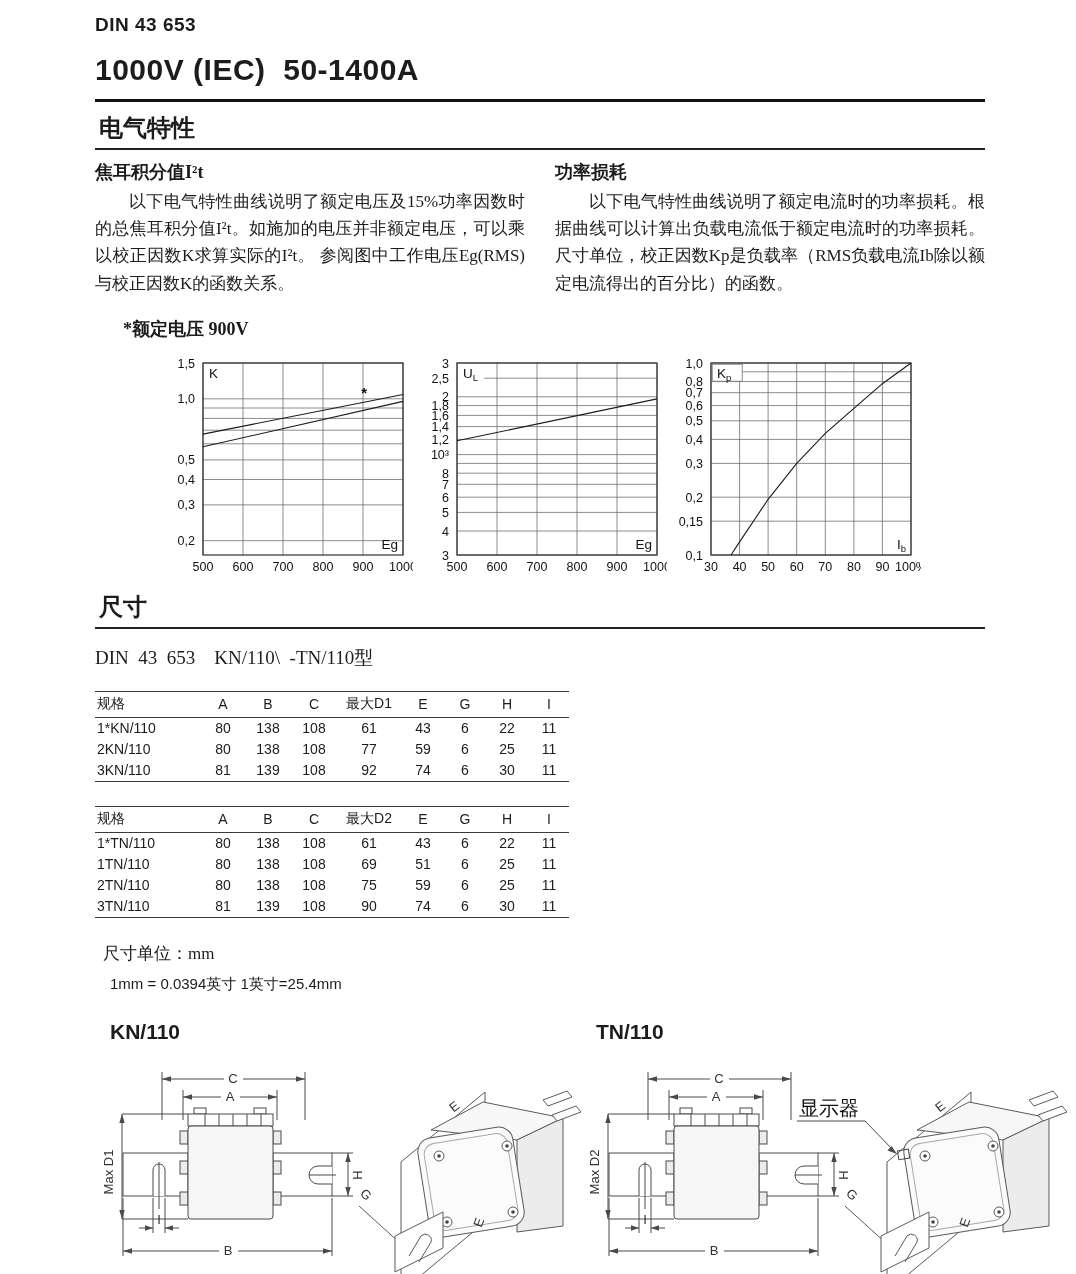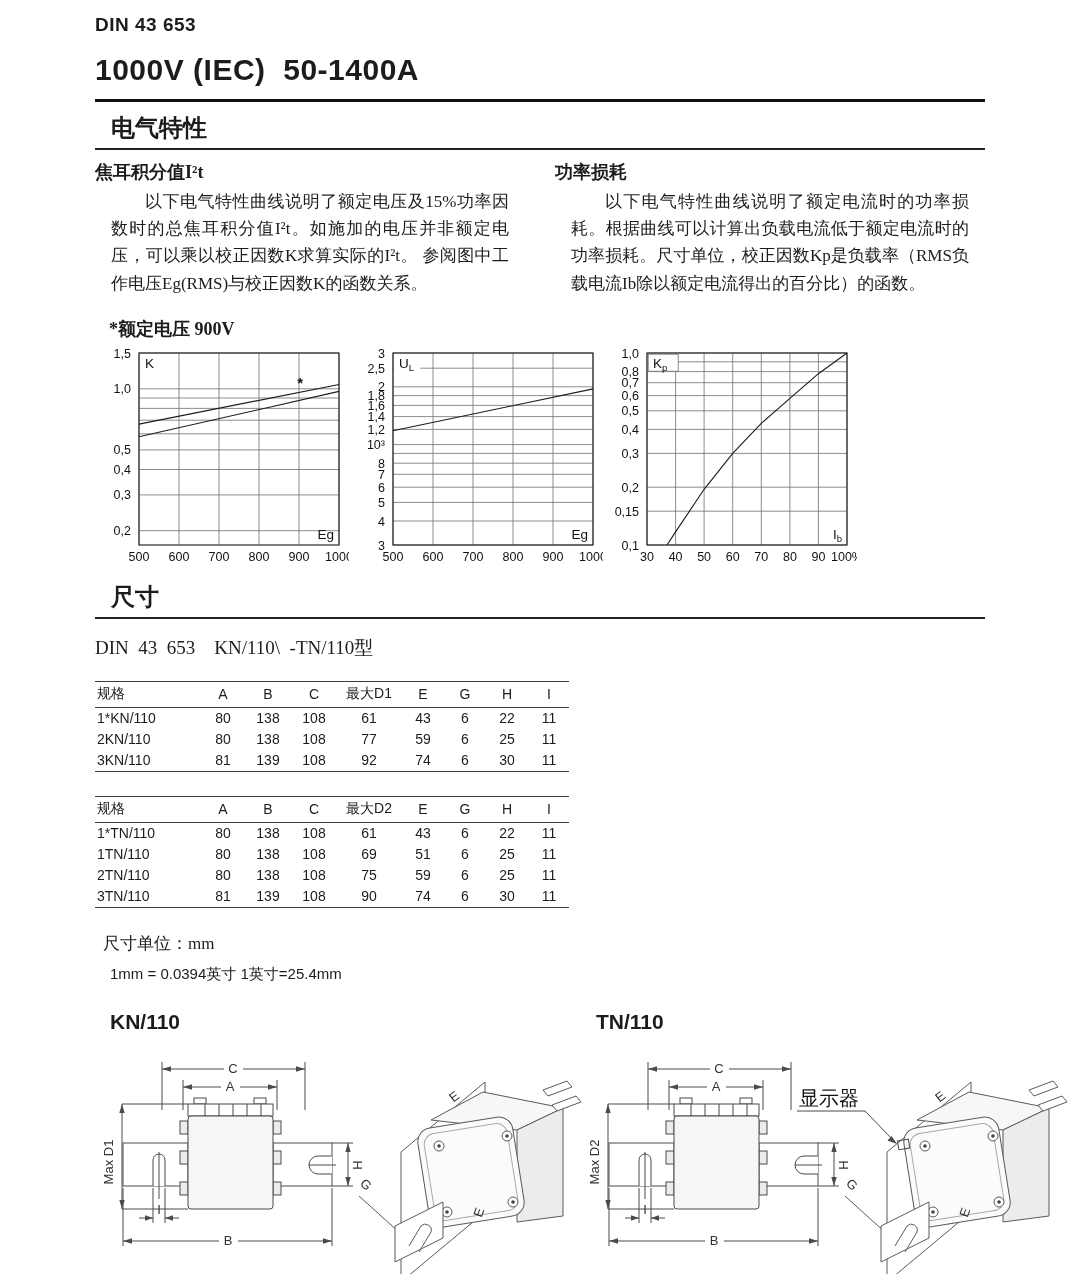--- a/index.html
+++ b/index.html
@@ -5,31 +5,31 @@
   html,body{margin:0;padding:0;background:#fff;}
   body{width:1076px;font-family:"Liberation Serif","DejaVu Serif",serif;color:#1c1c1c;}
   .page{width:1076px;min-height:1274px;box-sizing:border-box;padding:14px 91px 10px 95px;background:#fff;}
 
   
   .doc-code{font:bold 19px "Liberation Sans","DejaVu Sans",sans-serif;letter-spacing:.5px;}
   h1.title{font:bold 30px "Liberation Sans","DejaVu Sans",sans-serif;margin:17px 0 12px;white-space:pre;letter-spacing:.5px;}
   .rule-thick{height:3px;background:#111;}
   .rule-mid{height:2px;background:#222;margin:3px 0 0;}
 
-  h2.sec{font:bold 24px "Liberation Serif","DejaVu Serif",serif;margin:10px 16px 4px;}
+  h2.sec{font:bold 24px "Liberation Serif","DejaVu Serif",serif;margin:10px 4px 4px;}
 
   
   .cols{display:flex;gap:30px;margin-top:10px;}
   .cols article{flex:1;}
   .cols h3{font:bold 18px "Liberation Serif","DejaVu Serif",serif;margin:0 0 2px;}
-  .cols p{font:17px/1.6 "Liberation Serif","DejaVu Serif",serif;text-align:justify;text-indent:2em;margin:4px 16px 0;}
-
-  .rated-note{font:bold 18px "Liberation Serif","DejaVu Serif",serif;margin:20px 0 2px 14px;}
-
-  .charts{display:flex;justify-content:flex-start;margin-top:2px;}
+  .cols p{font:17px/1.6 "Liberation Serif","DejaVu Serif",serif;text-align:justify;text-indent:2em;margin:4px 0 0;}
+
+  .rated-note{font:bold 18px "Liberation Serif","DejaVu Serif",serif;margin:20px 0 2px 28px;}
+
+  .charts{display:flex;justify-content:center;margin-top:12px;}
   .charts svg{display:block;}
   .charts text.tick{font:12.5px "Liberation Sans","DejaVu Sans",sans-serif;fill:#111;}
   .charts text.inner{font:13.5px "Liberation Sans","DejaVu Sans",sans-serif;fill:#111;}
   .charts text.anno{font:bold 15px "Liberation Sans","DejaVu Sans",sans-serif;fill:#111;}
 
   .subtitle{font:19px "Liberation Serif","DejaVu Serif",serif;margin:16px 0 20px;white-space:pre;}
 
   table.dim-table{border-collapse:collapse;table-layout:fixed;width:462px;
     font:14px "Liberation Sans","DejaVu Sans",sans-serif;margin:0 0 24px;}
   table.dim-table th{border-top:1.5px solid #3a3a3a;border-bottom:1.2px solid #3a3a3a;

